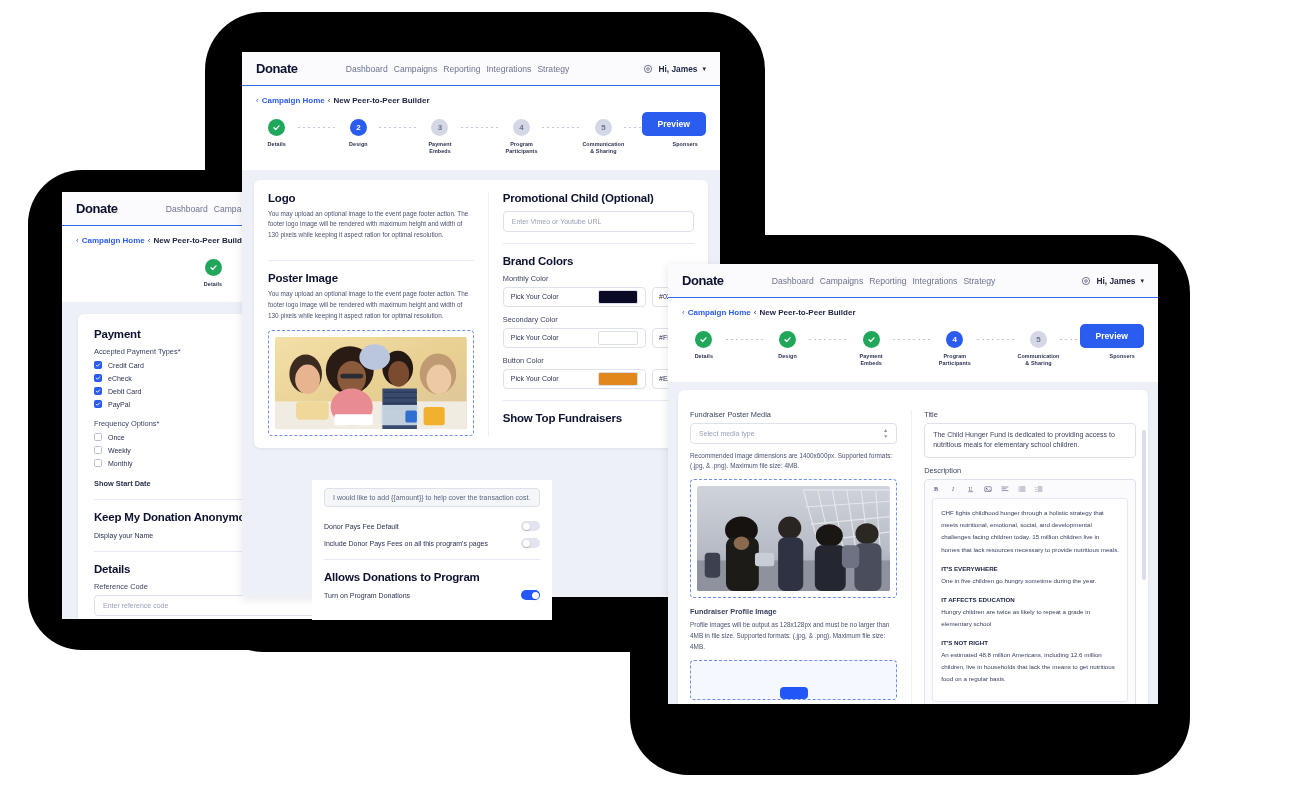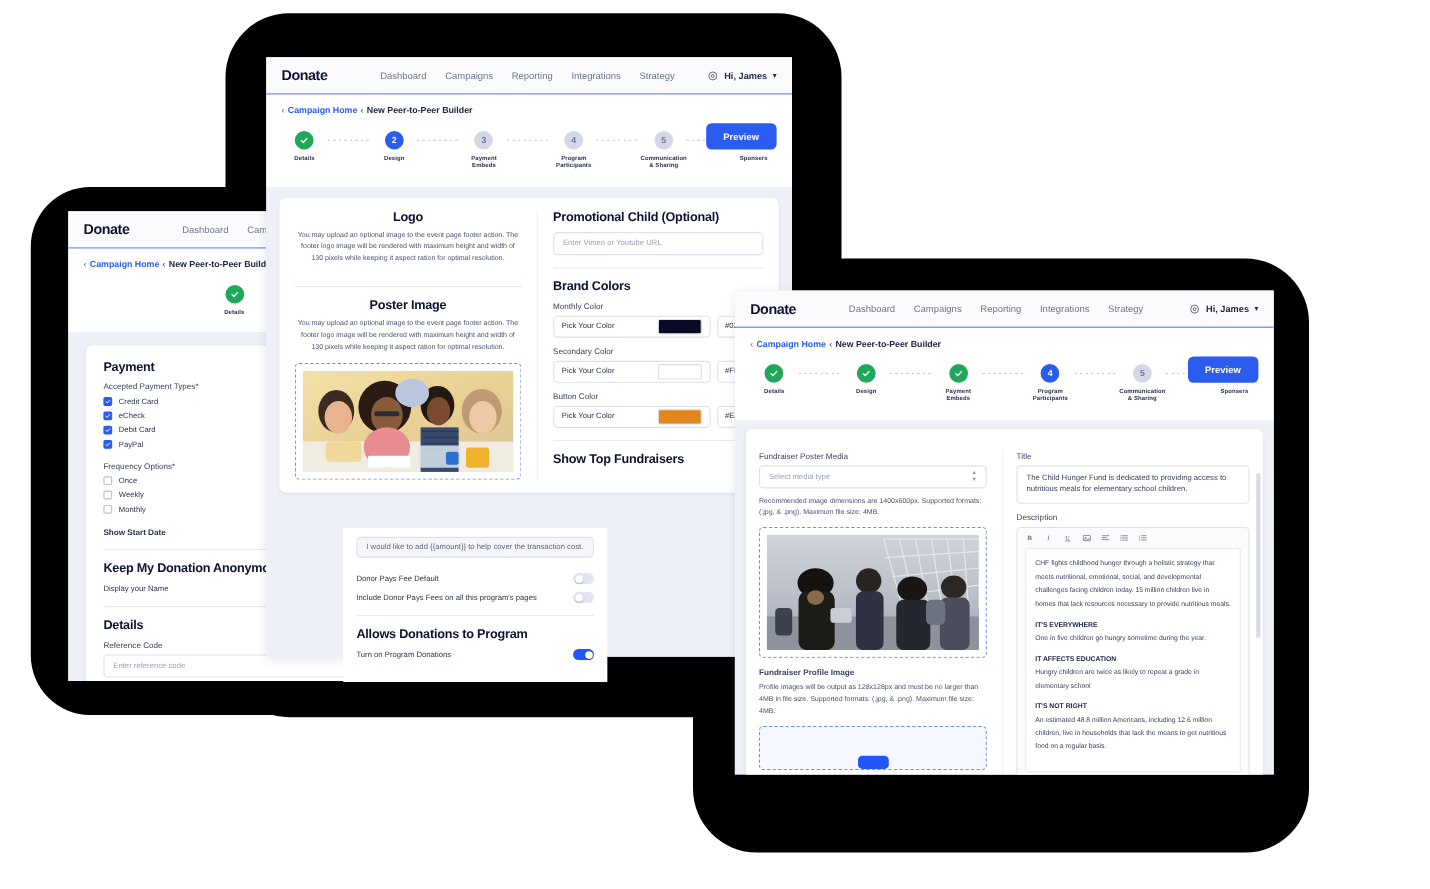--- a/index.html
+++ b/index.html
@@ -34,21 +34,21 @@
     background: #fbfbfd;
     border-bottom: 1.5px solid #2f6bf0;
     padding: 0 14px;
     height: 34px;
     position: relative;
   }
   .brand {
     font-weight: 700; font-size: 13px; letter-spacing: -.4px;
     color: #0d1230; font-family: "Liberation Sans", sans-serif;
   }
-  .navlinks { display: flex; gap: 17px; margin-left: 48px; }
+  .navlinks { display: flex; gap: 6px; margin-left: 48px; }
   .navlink { font-size: 8.6px; color: #6d7490; white-space: nowrap; }
   .navright { margin-left: auto; display: flex; align-items: center; gap: 5px; }
   .gear { width: 10px; height: 10px; display: block; }
   .navuser { font-size: 8.4px; color: #222845; font-weight: 600; white-space: nowrap;}
   .caret { font-size: 7px; color: #222845; }
 
   
   .headband { background: #ffffff; padding: 10px 14px 10px; position: relative; }
   .crumbs { font-size: 8px; font-weight: 700; display: flex; align-items: center; gap: 3px; white-space: nowrap;}
   .crumb-link { color: #2b5cf0; }
@@ -400,21 +400,21 @@
           <div class="bead idle">6</div>
           <div class="step-label">Sponsers</div>
         </div>
       </div>
     </div>
 
     <div class="winbody" style="padding:10px 12px;">
       <div class="card" style="padding:12px 14px;">
         <div class="twocol">
 
-          <div style="flex:1 1 50%;text-align:center;">
+          <div style="flex:1 1 50%;">
             <h3 class="sec">Logo</h3>
             <div style="height:5px"></div>
             <div class="muted">You may upload an optional image to the event page footer action. The footer logo image will be rendered with maximum height and width of 130 pixels while keeping it aspect ration for optimal resolution.</div>
             <div style="height:8px"></div>
             <div class="hr"></div>
             <h3 class="sec">Poster Image</h3>
             <div style="height:5px"></div>
             <div class="muted">You may upload an optional image to the event page footer action. The footer logo image will be rendered with maximum height and width of 130 pixels while keeping it aspect ration for optimal resolution.</div>
             <div style="height:8px"></div>
             <div class="drop imgbox">

